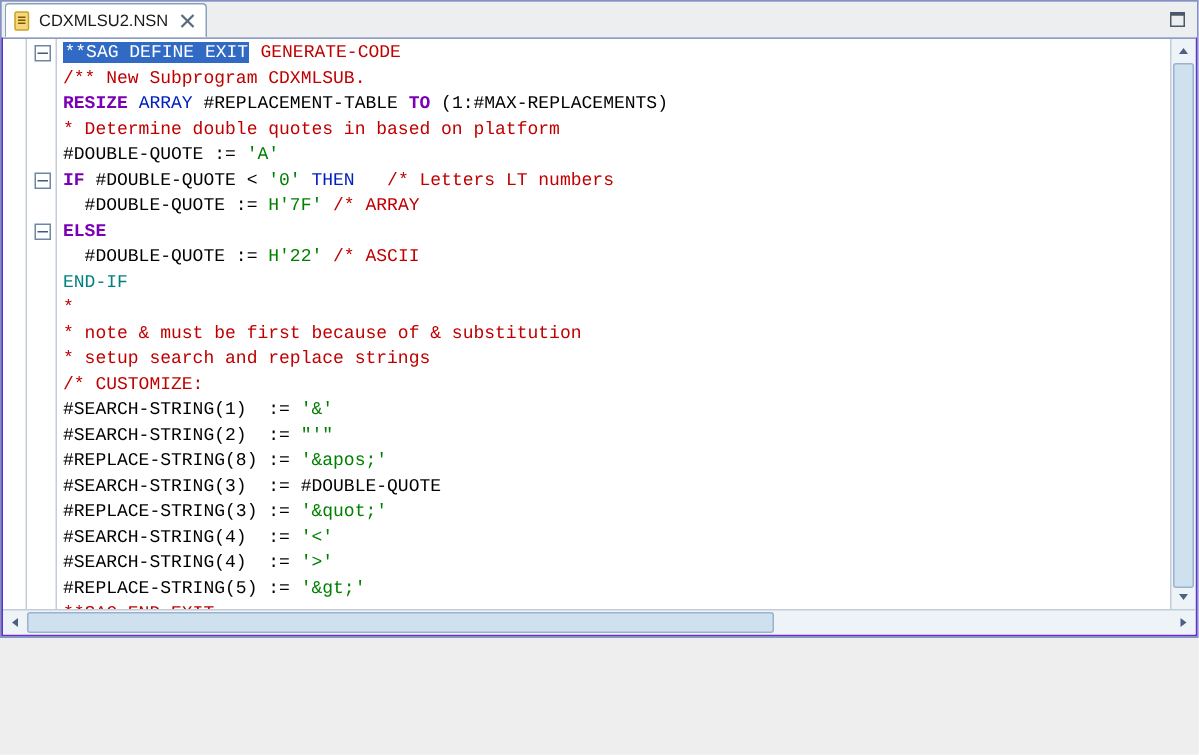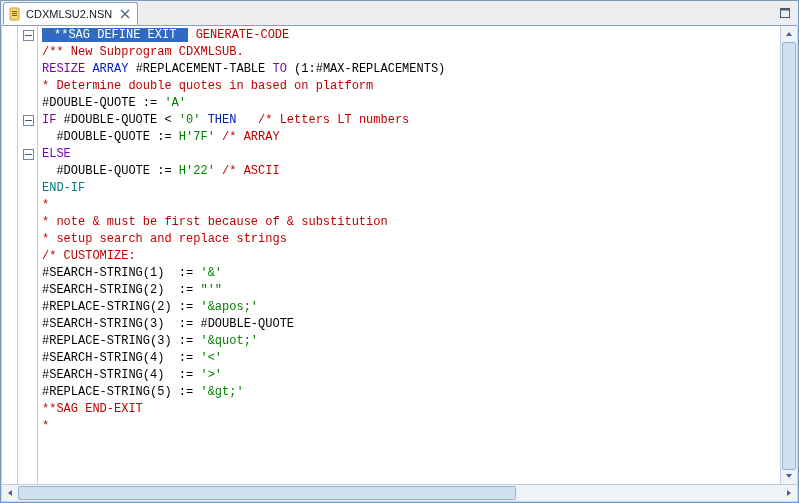--- a/index.html
+++ b/index.html
@@ -8,23 +8,23 @@
     width: 799px;
     height: 503px;
     font-family: "Segoe UI", Tahoma, sans-serif;
     font-size: 12px;
     background: #eee;
     overflow: hidden;
   }
   .window {
     box-sizing: border-box;
     width: 799px;
-    height: 503px;
+    height: 425px;
     border: 1px solid #7a98b8;
-    background: #bef264;
+    background: #6d28d9;
     position: relative;
   }
   .tab-row {
     height: 24px;
     display: flex;
     align-items: flex-end;
     padding-left: 2px;
     background: #eceef0;
   }
   .tab {
@@ -146,31 +146,31 @@
   }
   .sb-thumb-h {
     position: absolute; top: 1px; bottom: 1px;
     left: 0; width: 65%;
     background: #cfe0ef;
     border: 1px solid #9ab3cd;
     border-radius: 2px;
   }
 
   
-  .c-kw   { color: #7b00b5; }   
+  .c-kw   { color: #7b00b5; font-weight: bold; }   
   .c-teal { color: #008080; }
   .c-id   { color: #000000; }   
   .c-str  { color: #008000; }   
   .c-cmt  { color: #c00000; }   
   .c-blue { color: #0020c0; font-family: Liberation Mono, monospace; }
 
   .hl {
     background: #316ac5;
     color: #ffffff !important;
-    padding: 0 12px;
+    padding: 0 1px;
   }
 </style>
 </head>
 <body>
 
 <div class="window">
 
   <div class="tab-row">
     <div class="tab">
       <span class="tab-icon">
@@ -218,21 +218,21 @@
         <div class="code-line"><span class="c-id">  #DOUBLE-QUOTE := </span><span class="c-str">H'7F'</span><span> </span><span class="c-cmt">/* ARRAY</span></div>
         <div class="code-line"><span class="c-kw">ELSE</span></div>
         <div class="code-line"><span class="c-id">  #DOUBLE-QUOTE := </span><span class="c-str">H'22'</span><span> </span><span class="c-cmt">/* ASCII</span></div>
         <div class="code-line"><span class="c-teal">END-IF</span></div>
         <div class="code-line"><span class="c-cmt">*</span></div>
         <div class="code-line"><span class="c-cmt">* note &amp; must be first because of &amp; substitution</span></div>
         <div class="code-line"><span class="c-cmt">* setup search and replace strings</span></div>
         <div class="code-line"><span class="c-cmt">/* CUSTOMIZE:</span></div>
         <div class="code-line"><span class="c-id">#SEARCH-STRING(1)  := </span><span class="c-str">'&amp;'</span></div>
         <div class="code-line"><span class="c-id">#SEARCH-STRING(2)  := </span><span class="c-str">"'"</span></div>
-        <div class="code-line"><span class="c-id">#REPLACE-STRING(2) := </span><span class="c-str">'&amp;apos;'</span></div>
+        <div class="code-line"><span class="c-id">#REPLACE-STRING(8) := </span><span class="c-str">'&amp;apos;'</span></div>
         <div class="code-line"><span class="c-id">#SEARCH-STRING(3)  := #DOUBLE-QUOTE</span></div>
         <div class="code-line"><span class="c-id">#REPLACE-STRING(3) := </span><span class="c-str">'&amp;quot;'</span></div>
         <div class="code-line"><span class="c-id">#SEARCH-STRING(4)  := </span><span class="c-str">'&lt;'</span></div>
         <div class="code-line"><span class="c-id">#SEARCH-STRING(4)  := </span><span class="c-str">'&gt;'</span></div>
         <div class="code-line"><span class="c-id">#REPLACE-STRING(5) := </span><span class="c-str">'&amp;gt;'</span></div>
         <div class="code-line"><span class="c-cmt">**SAG END-EXIT</span></div>
         <div class="code-line"><span class="c-cmt">*</span></div>
       </div>
 
     <div class="v-scroll">

